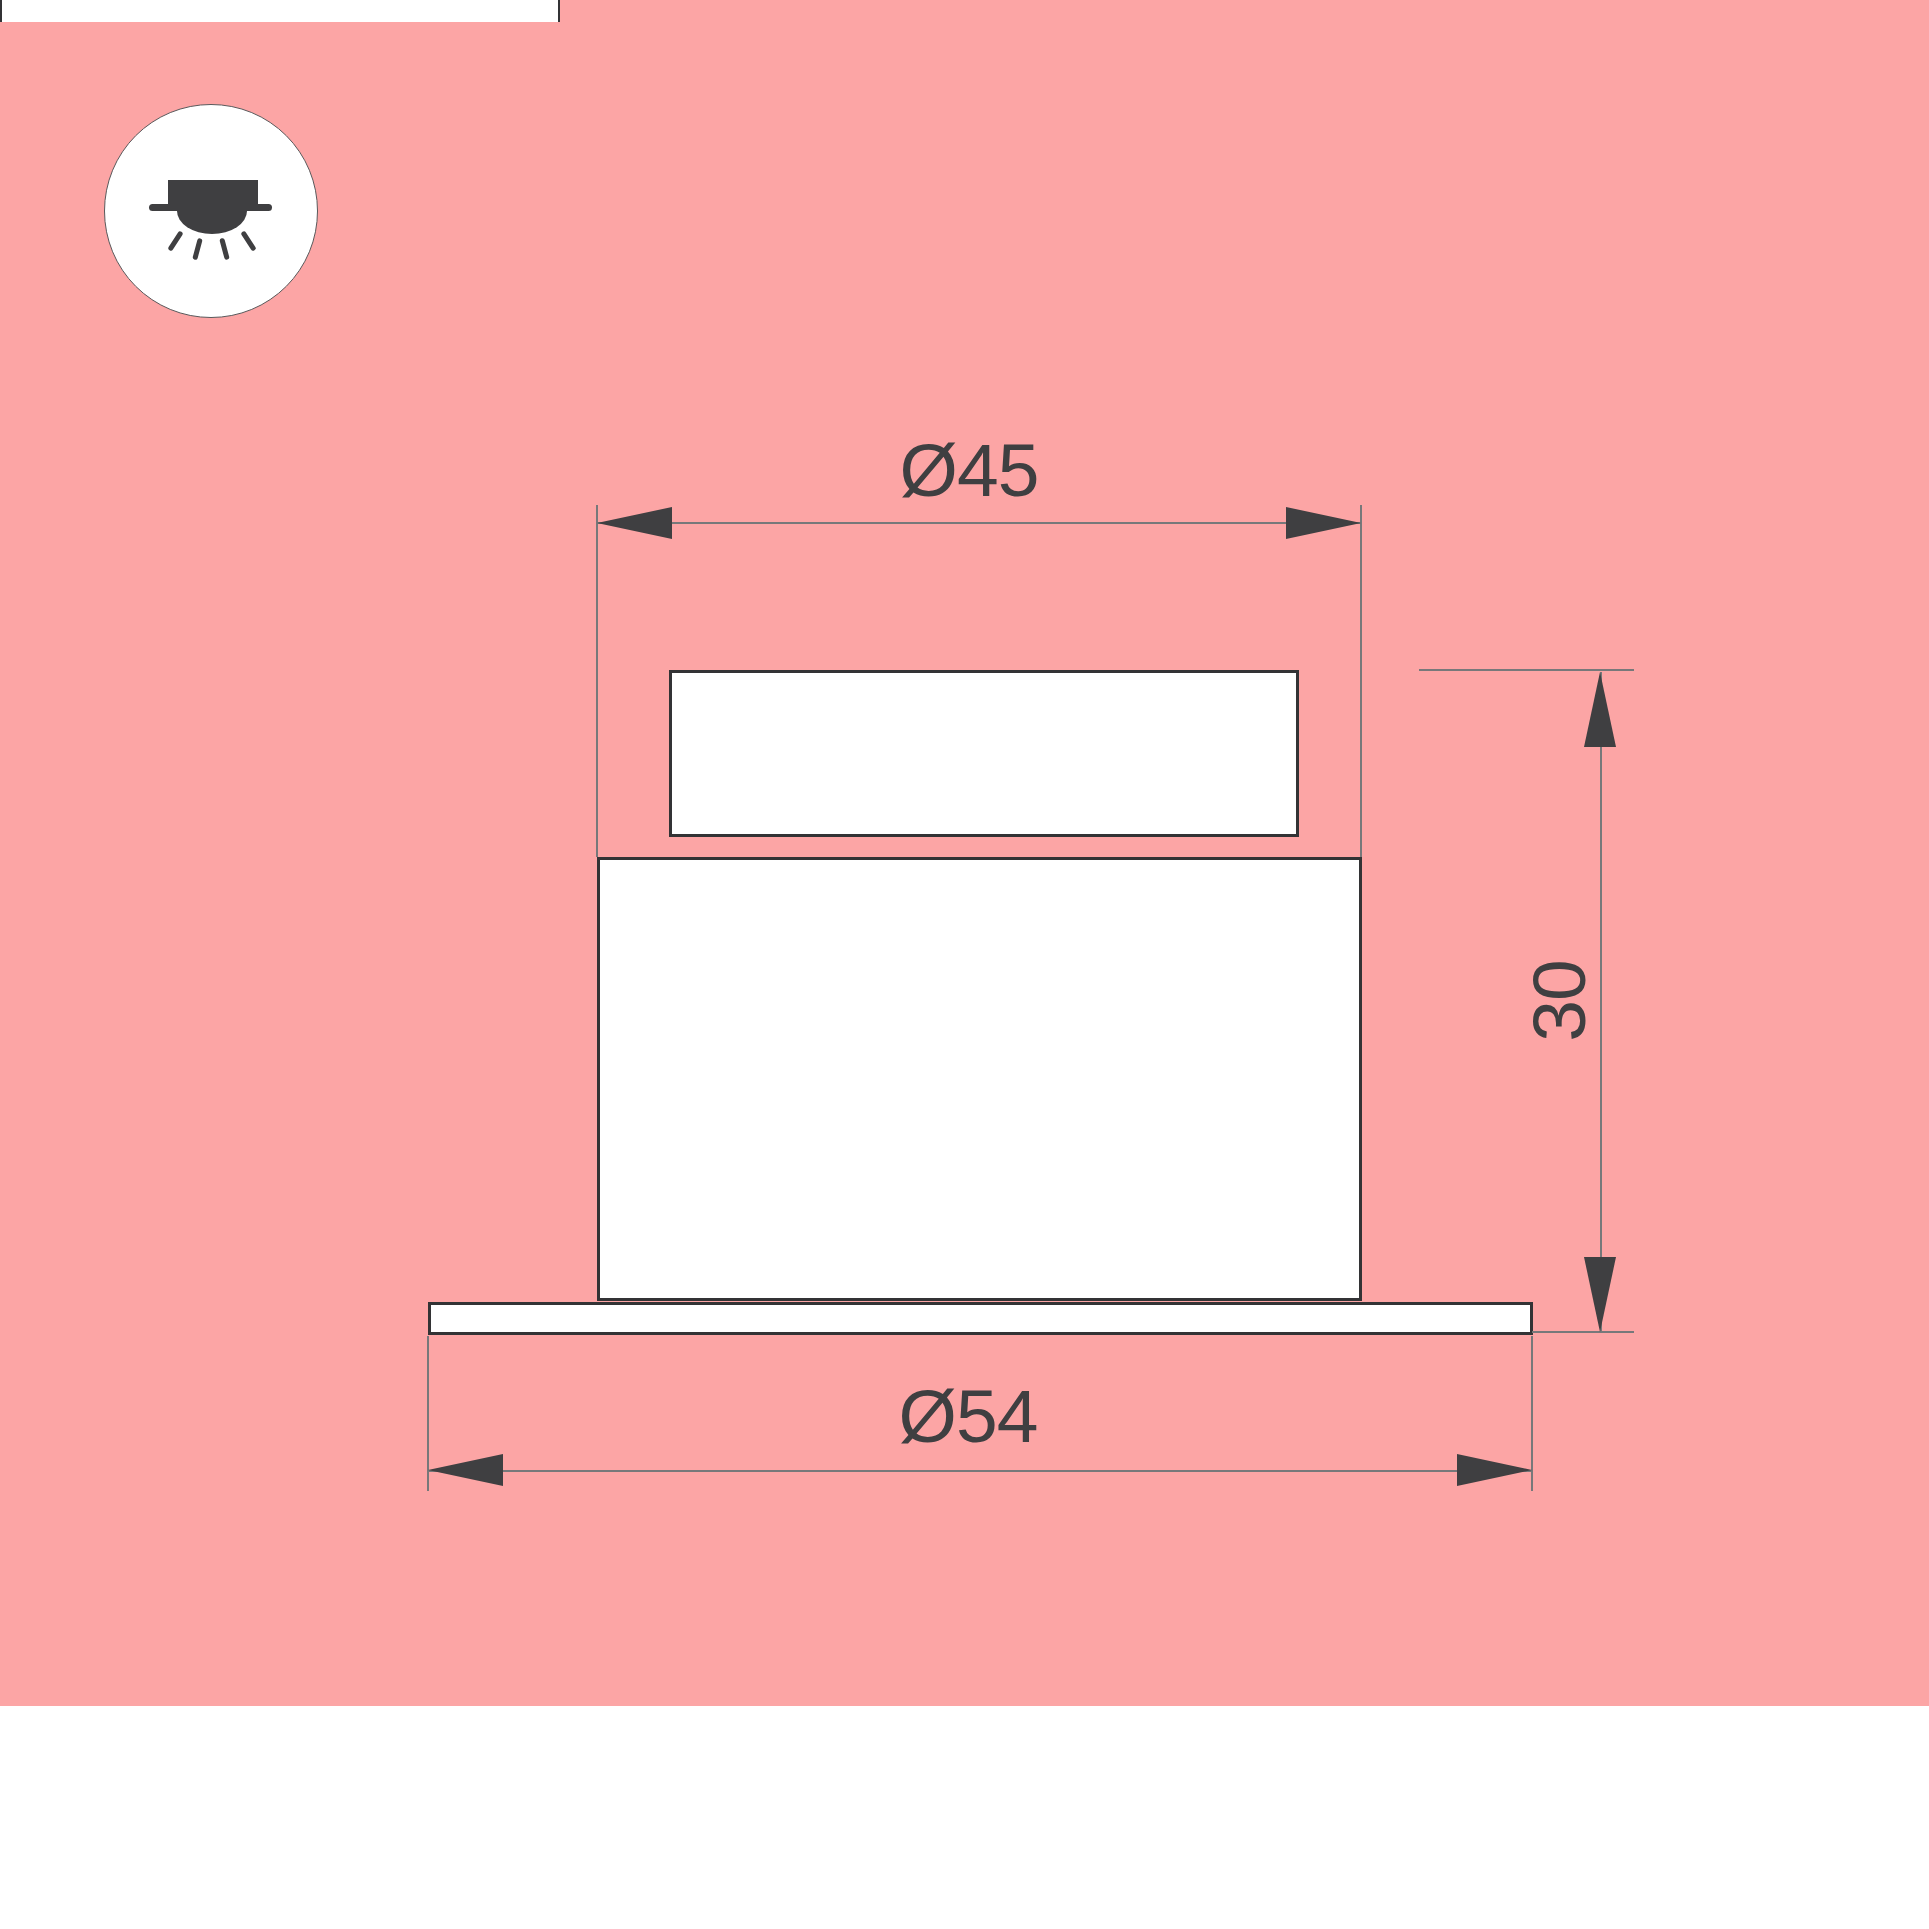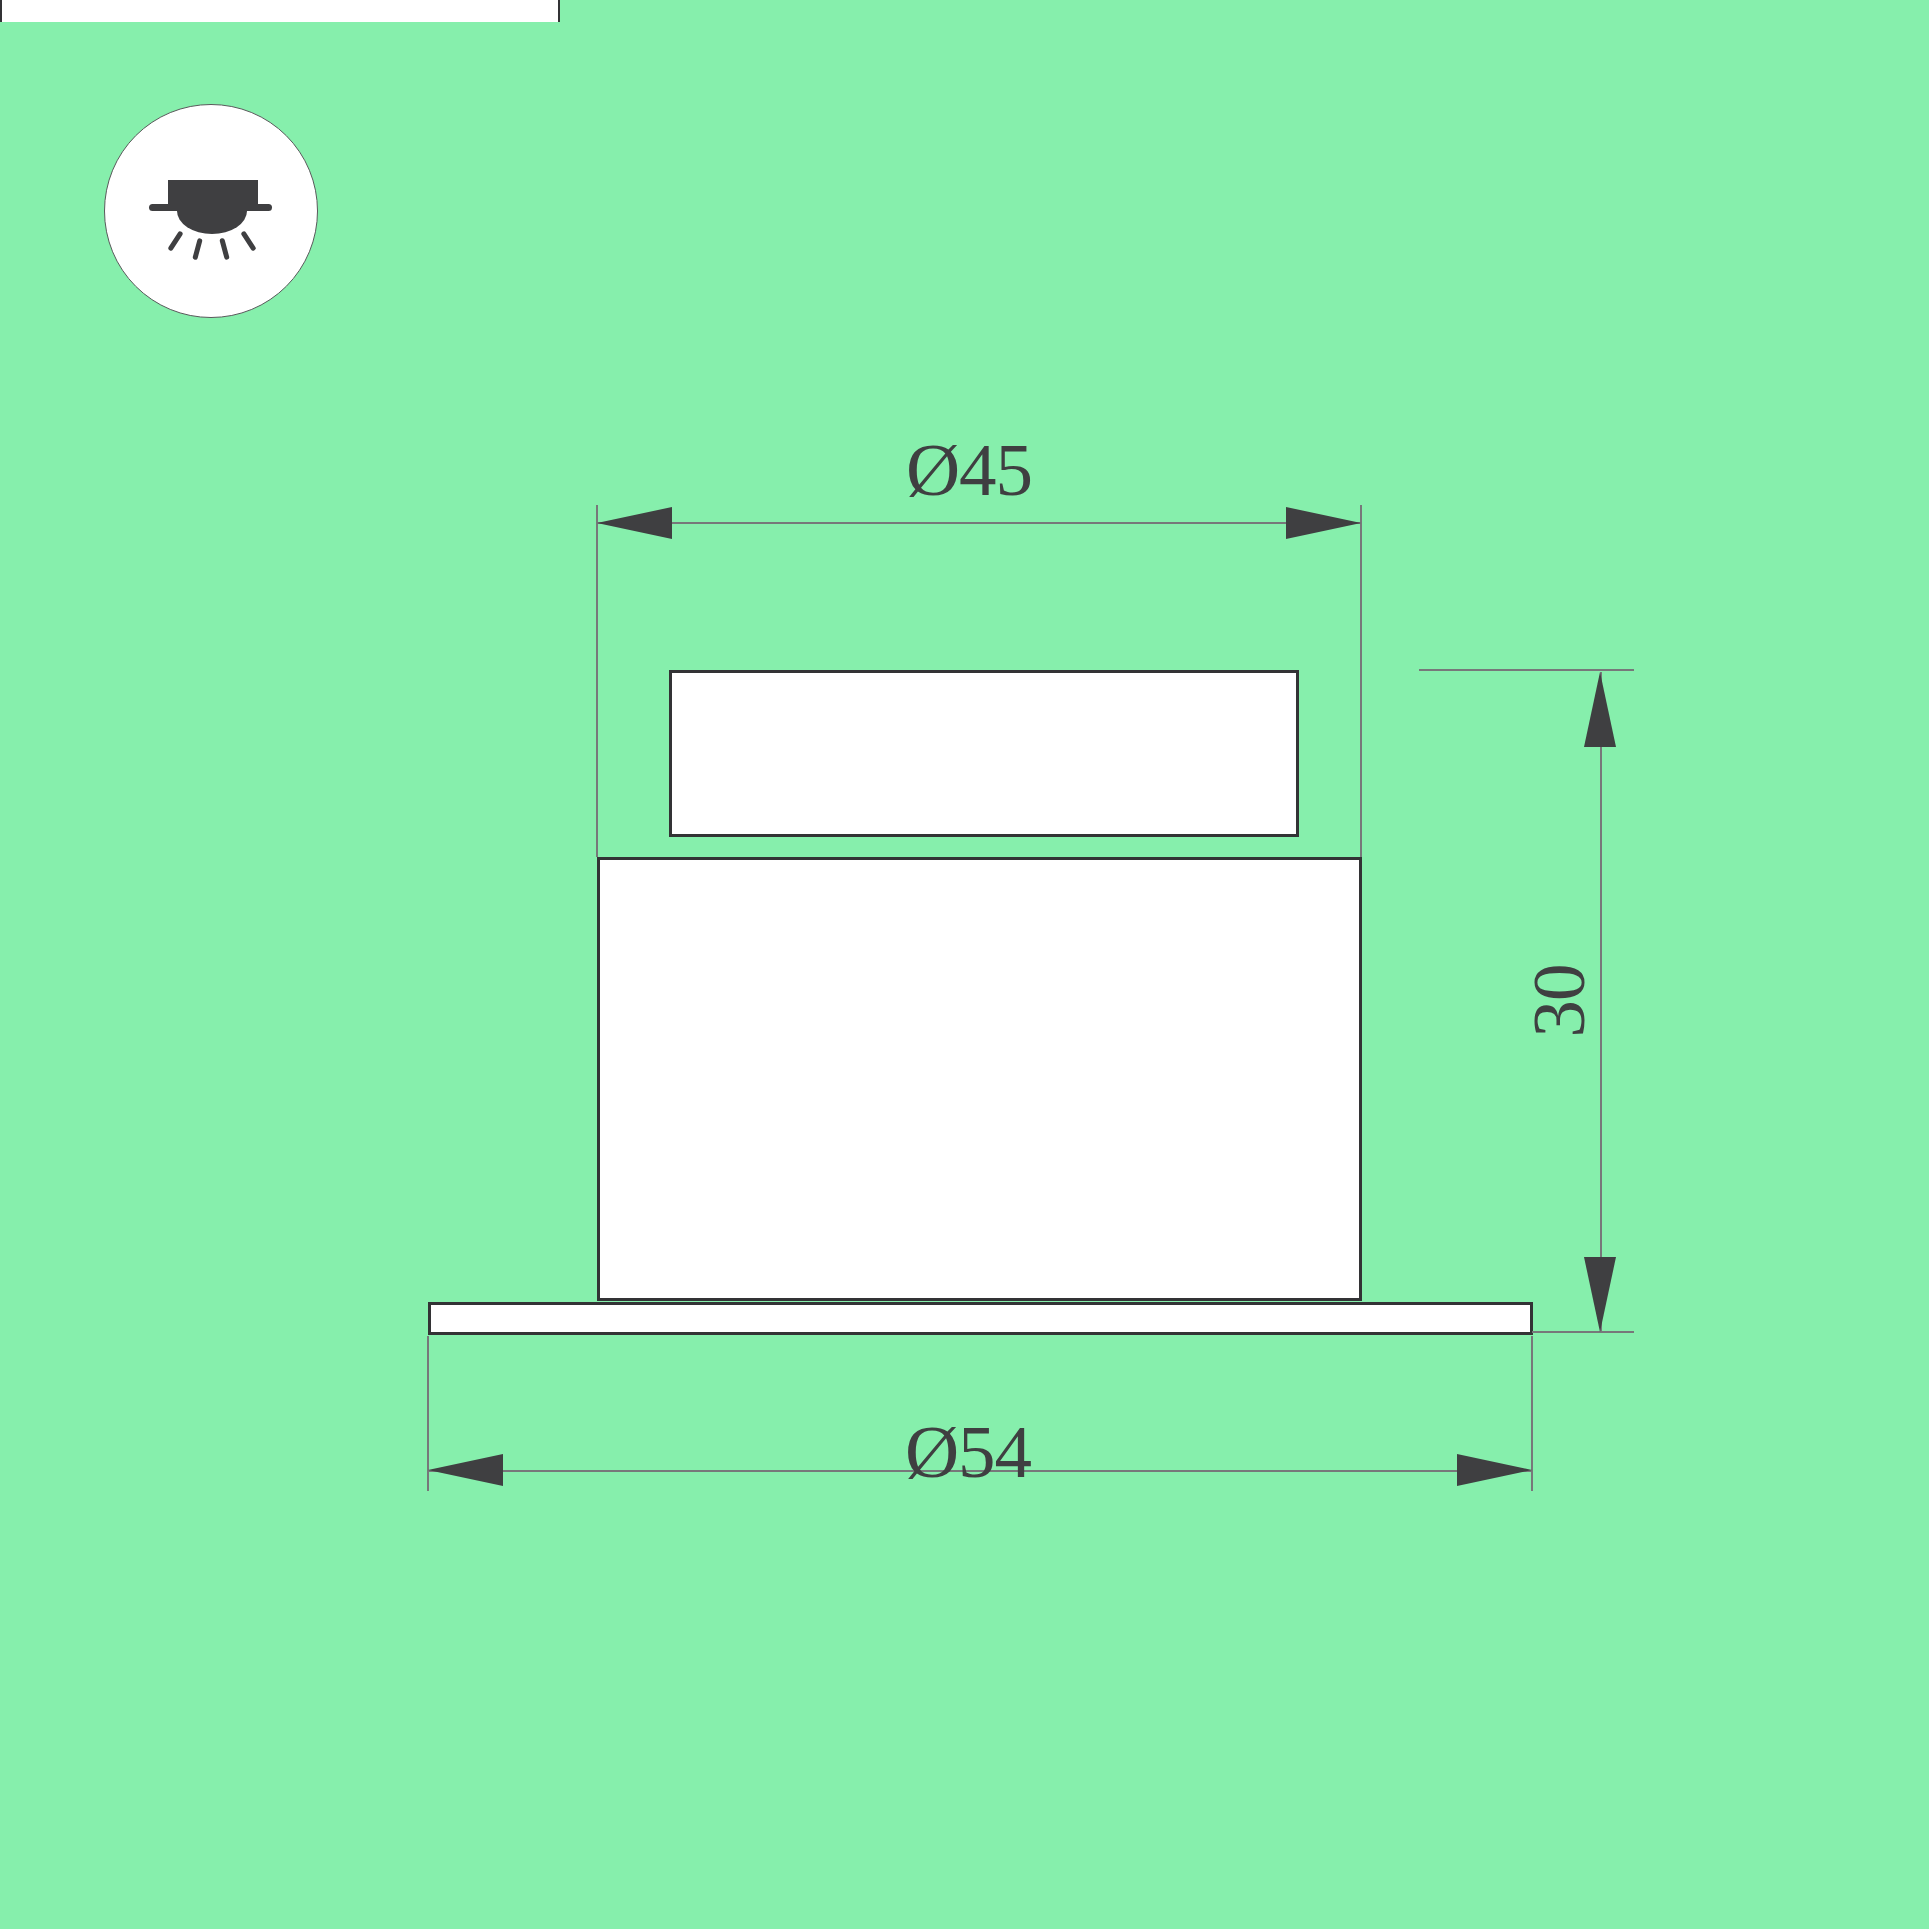--- a/index.html
+++ b/index.html
@@ -1,18 +1,18 @@
 <!DOCTYPE html>
 <html><head>
 <meta charset="utf-8">
 <style>
   html,body{margin:0;padding:0;background:#fff;}
   .canvas{
-    position:relative;width:1929px;height:1929px;background:#86efac;overflow:hidden;
-    font-family:Liberation Serif, serif;
+    position:relative;width:1929px;height:1706px;background:#fca5a5;overflow:hidden;
+    font-family:Liberation Sans, sans-serif;
   }
   
   .icon-circle{
     position:absolute;left:104px;top:104px;width:212px;height:212px;
     border:1.9px solid #59595b;border-radius:50%;background:#fff;
   }
   .ic-part{position:absolute;background:#3f3f41;}
   .ic-housing{left:63px;top:75px;width:90px;height:27px;}
   .ic-bar{left:44px;top:99px;width:123px;height:6.8px;border-radius:3.9px;}
   .ic-dome{left:72px;top:106px;width:70px;height:23px;border-radius:0 0 35px 35px / 0 0 23px 23px;}
@@ -65,21 +65,21 @@
   <div class="dline" style="left:597px;top:522px;width:765px;height:1.9px;"></div>
   <div class="arr left" style="left:597px;top:507px;"></div>
   <div class="arr right" style="left:1286px;top:507px;"></div>
   <div class="dim-label" style="left:969px;top:470px;">Ø45</div>
 
   <div class="dline" style="left:427px;top:1336px;width:1.9px;height:155px;"></div>
   <div class="dline" style="left:1531px;top:1336px;width:1.9px;height:155px;"></div>
   <div class="dline" style="left:428px;top:1470px;width:1105px;height:1.9px;"></div>
   <div class="arr left" style="left:428px;top:1454px;"></div>
   <div class="arr right" style="left:1457px;top:1454px;"></div>
-  <div class="dim-label" style="left:968px;top:1416px;margin-top:36px;">Ø54</div>
+  <div class="dim-label" style="left:968px;top:1416px;">Ø54</div>
 
   <div class="dline" style="left:1419px;top:669px;width:215px;height:1.9px;"></div>
   <div class="dline" style="left:1532px;top:1331px;width:102px;height:1.9px;"></div>
   <div class="dline" style="left:1600px;top:672px;width:1.9px;height:660px;"></div>
   <div class="arr up" style="left:1584px;top:672px;"></div>
   <div class="arr down" style="left:1584px;top:1257px;"></div>
   <div class="dim-label rot" style="left:1559px;top:1001px;">30</div>
 
 </div>
 

